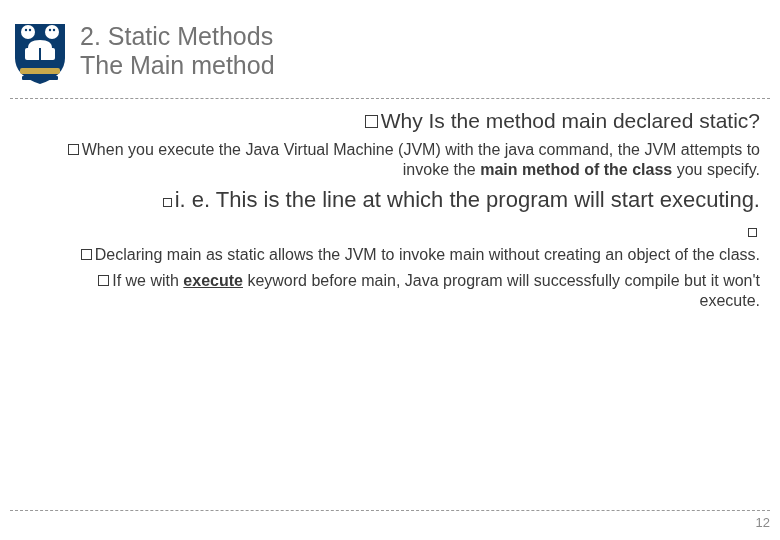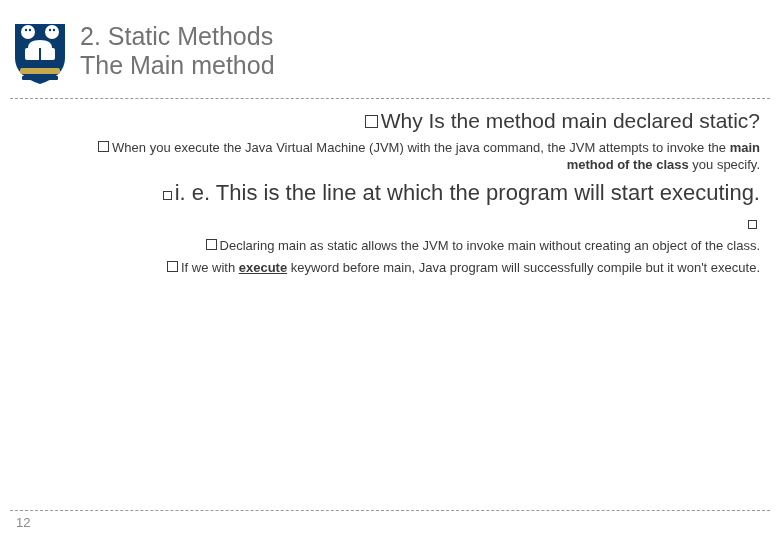--- a/index.html
+++ b/index.html
@@ -44,21 +44,21 @@
     top: 108px;
     left: 20px;
     right: 20px;
     font-size: 21px;
     line-height: 1.25;
     color: #3a3a3a;
     text-align: right;
   }
   .lvl1 { margin-bottom: 6px; }
   .lvl1 .box { font-size: 22px; }
-  .lvl2 { margin: 2px 0 6px 34px; font-size: 13px; }
+  .lvl2 { margin: 2px 0 6px 34px; font-size: 16px; }
   .lvl3 { margin: 0 0 2px 60px; font-size: 22px; }
   .box {
     display: inline-block;
     width: 13px;
     height: 13px;
     border: 1.5px solid #3a3a3a;
     vertical-align: baseline;
     position: relative;
     top: 0;
     margin-right: 3px;
@@ -74,20 +74,21 @@
     bottom: 10px;
   }
   .divider-bottom {
     border-top: 1px dashed #999;
     margin-bottom: 4px;
   }
   .pagenum {
     font-size: 13px;
     color: #8a8a8a;
     margin-left: 6px;
+    text-align: right;
   }
 
   
   .crest-bg { fill: #0a3b6d; }
   .crest-white { fill: #fff; }
   .crest-gold { fill: #c9a94b; }
 </style>
 </head>
 <body>
 

